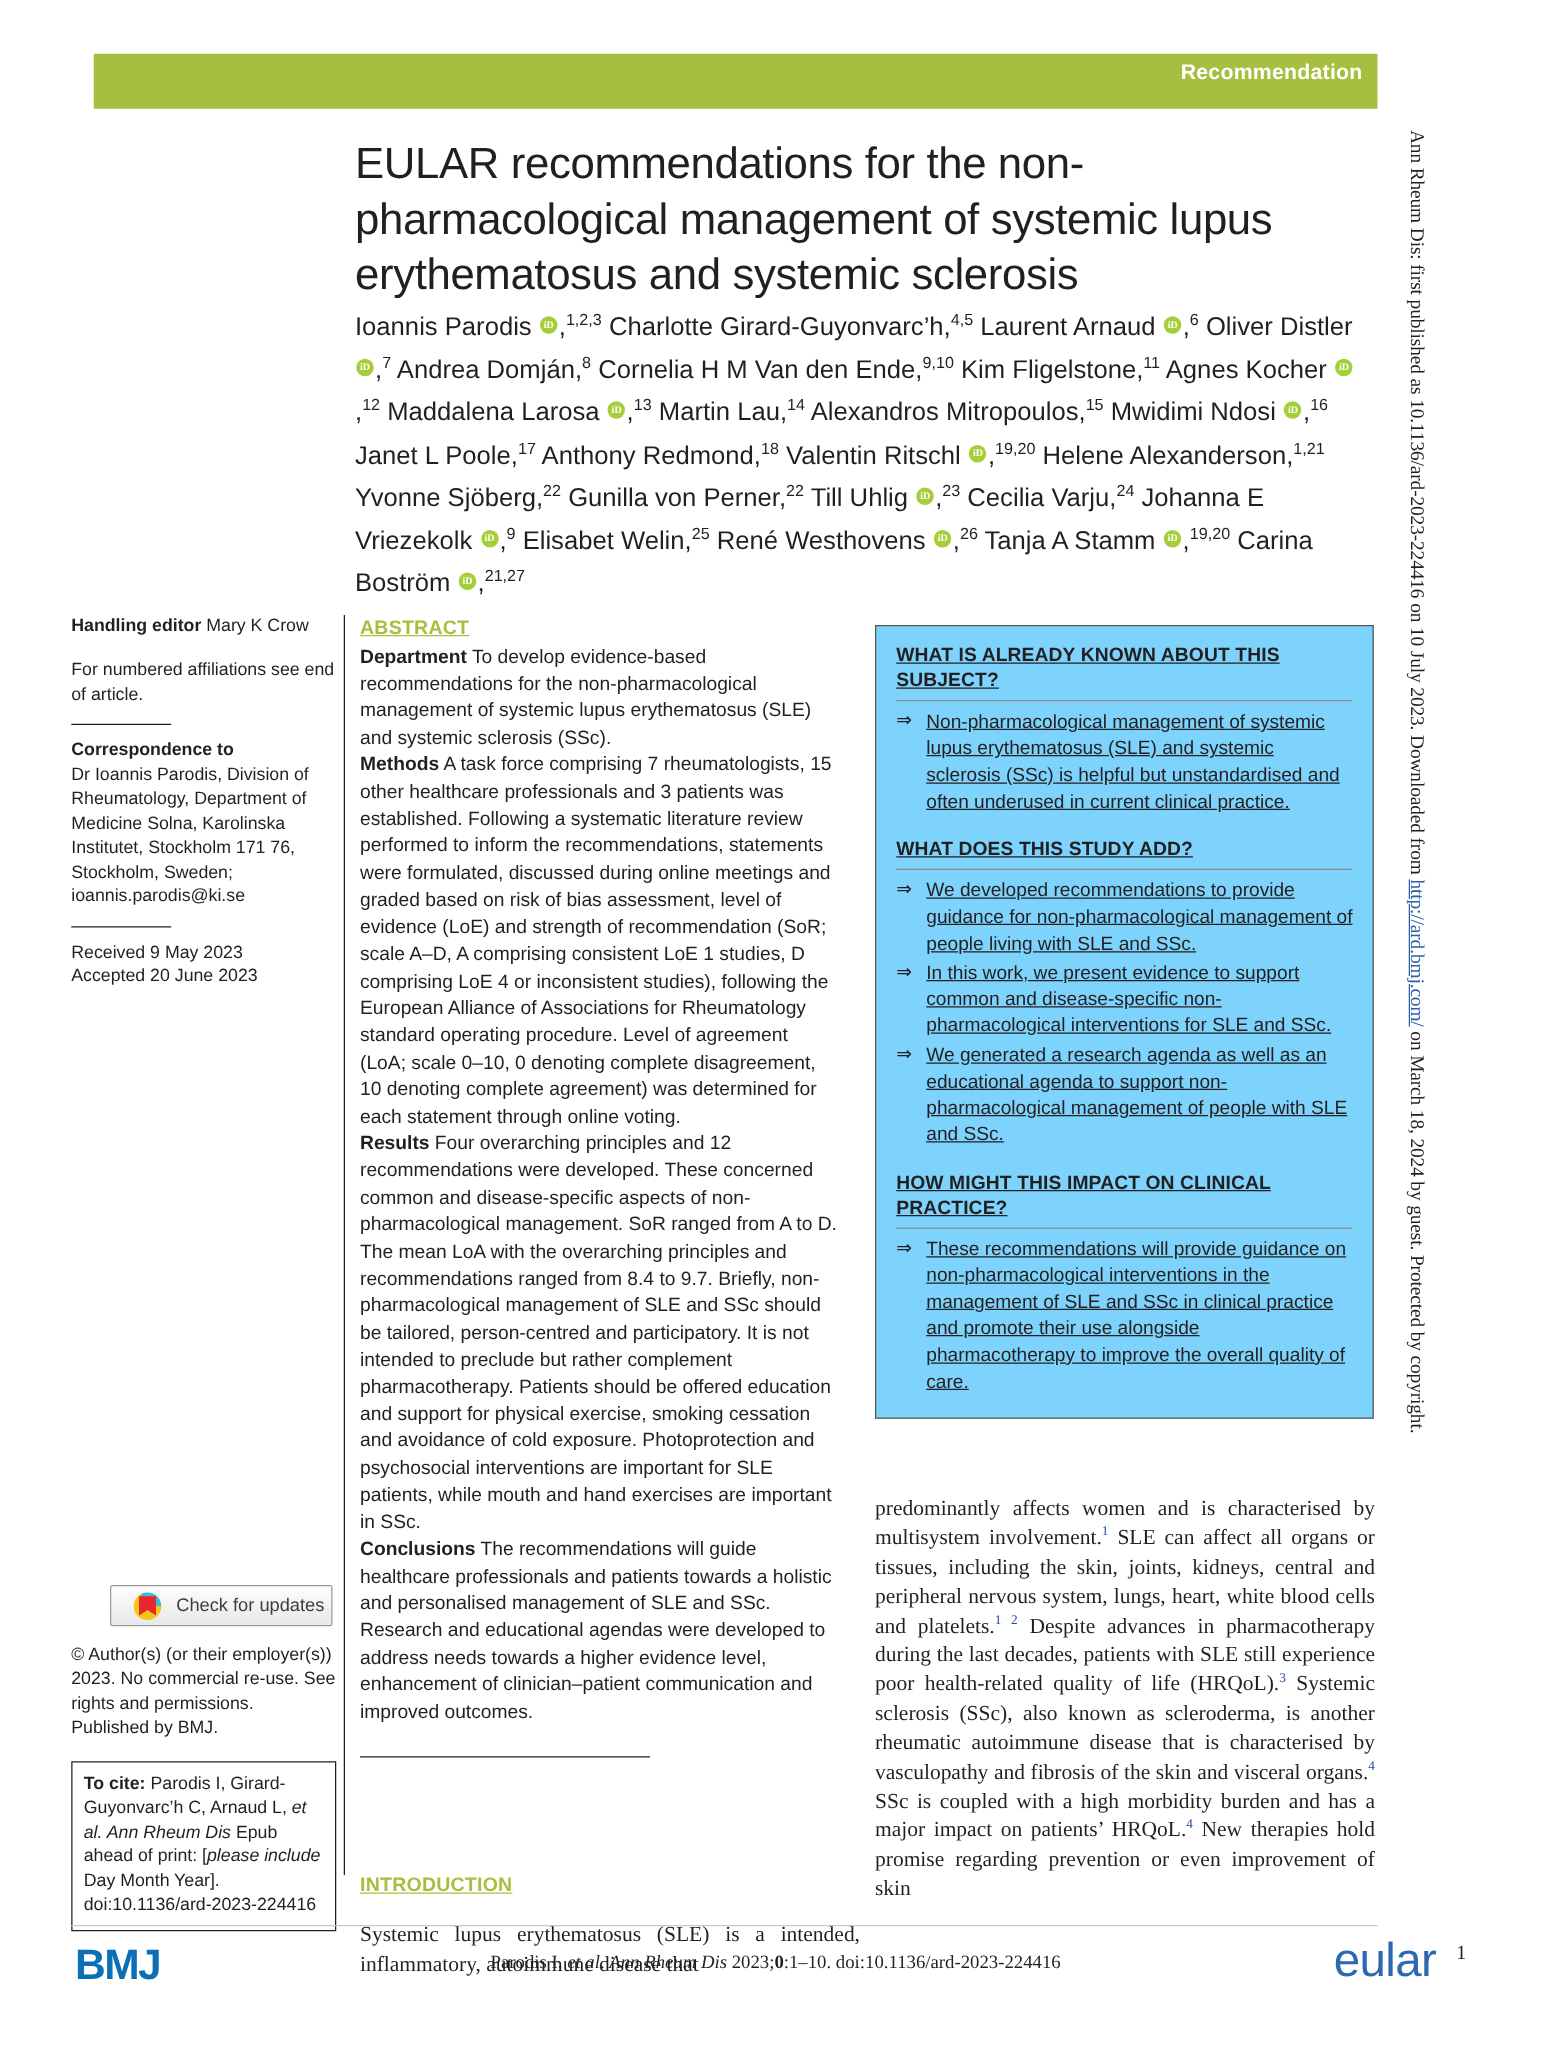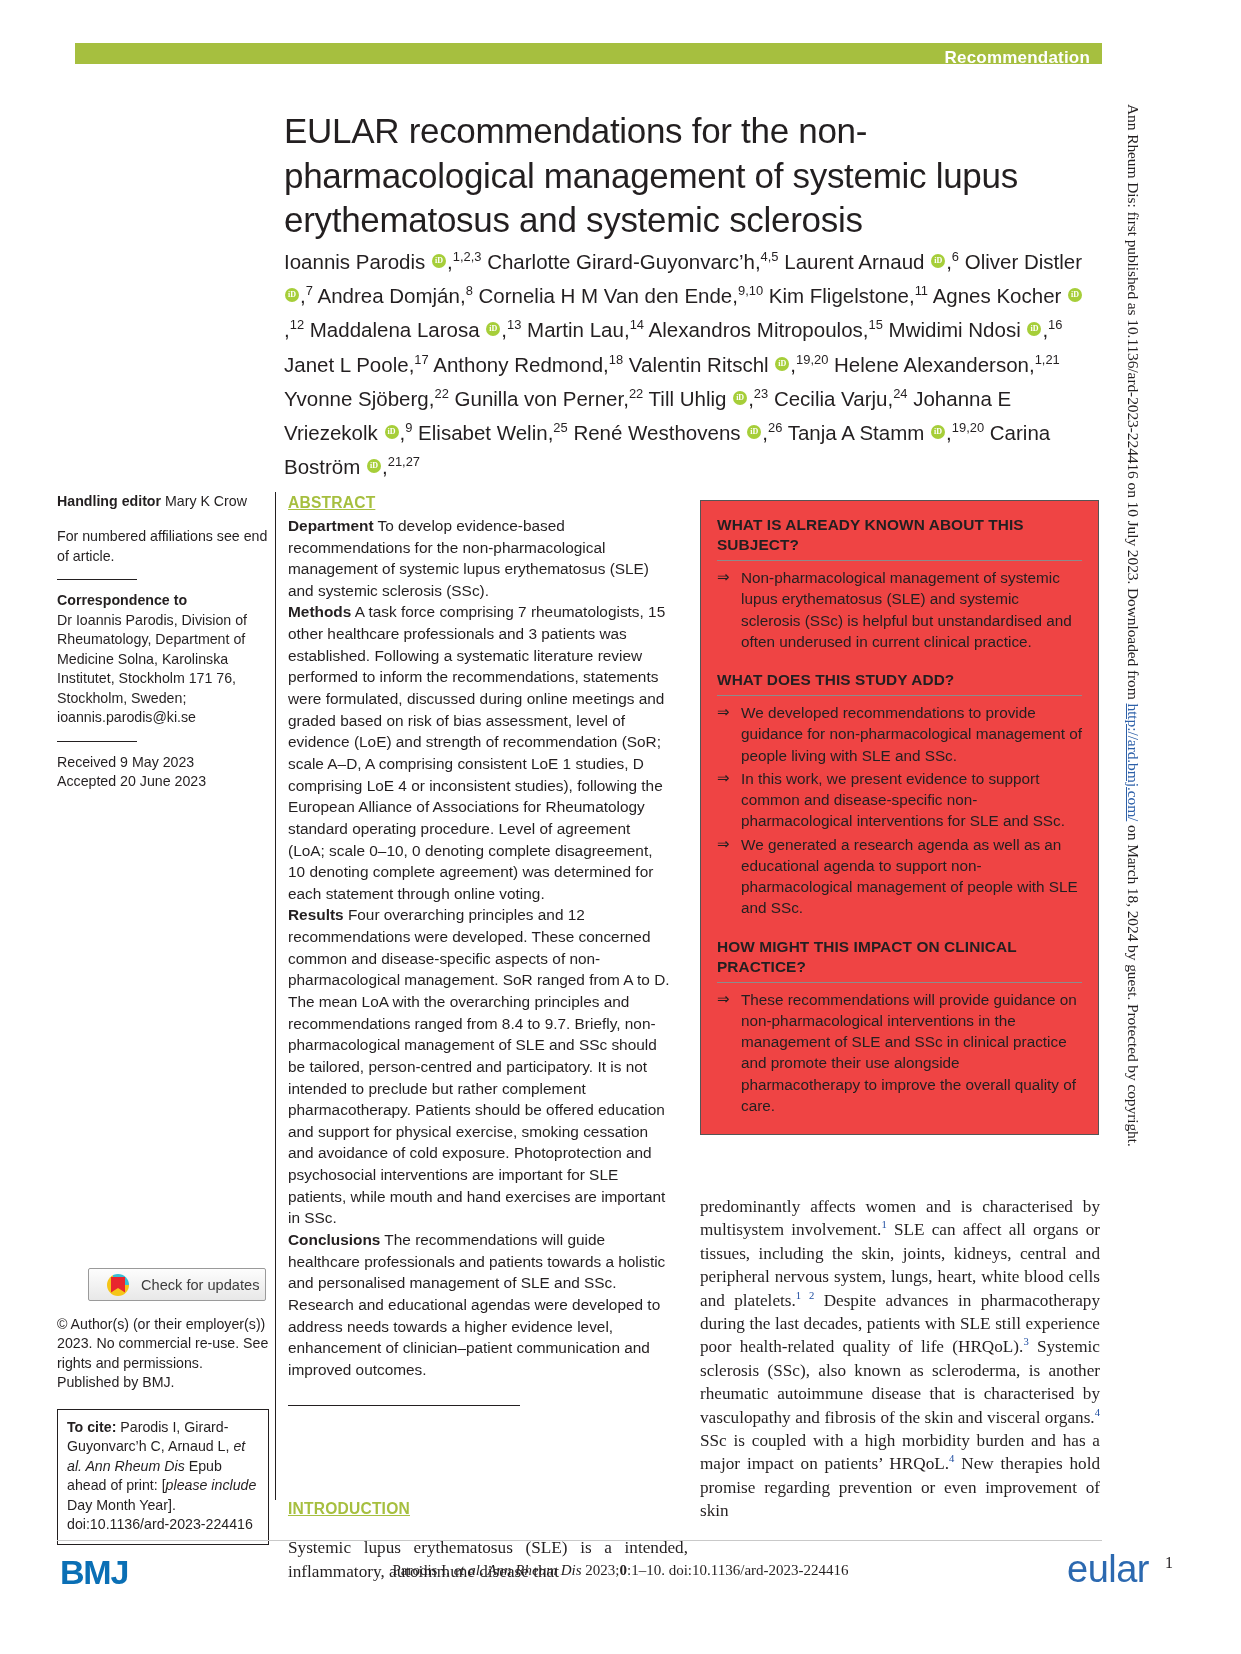--- a/index.html
+++ b/index.html
@@ -19,21 +19,21 @@
   .page {
     position: absolute;
     left: 0; top: 0;
     width: 1241px; height: 1654px;
   }
 
   
   .runhead-bar {
     position: absolute;
     left: 75px; top: 43px;
-    width: 1027px; height: 21px;
+    width: 1027px; height: 44px;
     background: #a6bf3f;
     padding-left: 44px;
   }
   .runhead-label {
     position: absolute;
     right: 12px; top: 5px;
     color: #ffffff;
     font-size: 17px;
     font-weight: bold;
     letter-spacing: .2px;
@@ -155,21 +155,22 @@
     margin: 24px 0 34px 0;
   }
 
   
   .keybox {
     position: absolute;
     left: 700px; top: 500px;
     width: 399px;
     border: 1px solid #555;
     padding: 14px 16px 16px 16px;
-    background: #ef4444;
+    background: #7dd3fc;
+    text-decoration: underline;
   }
   .keybox h3 {
     margin: 0;
     font-size: 15.4px;
     font-weight: bold;
     line-height: 1.3;
     letter-spacing: .1px;
     color: #231f20;
   }
   .keybox .hr {

